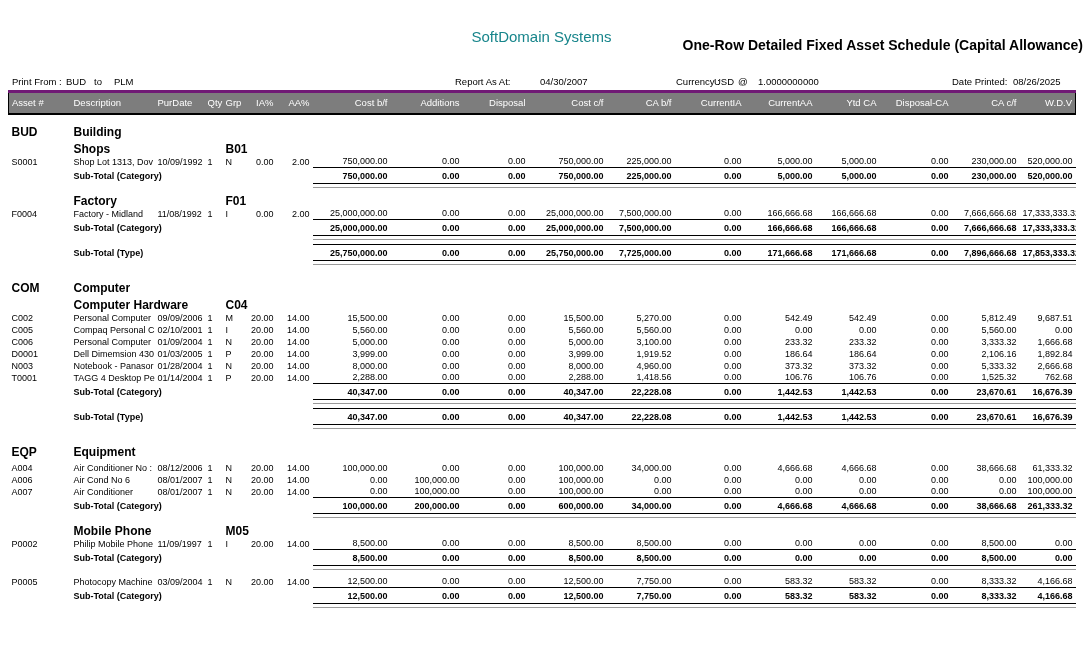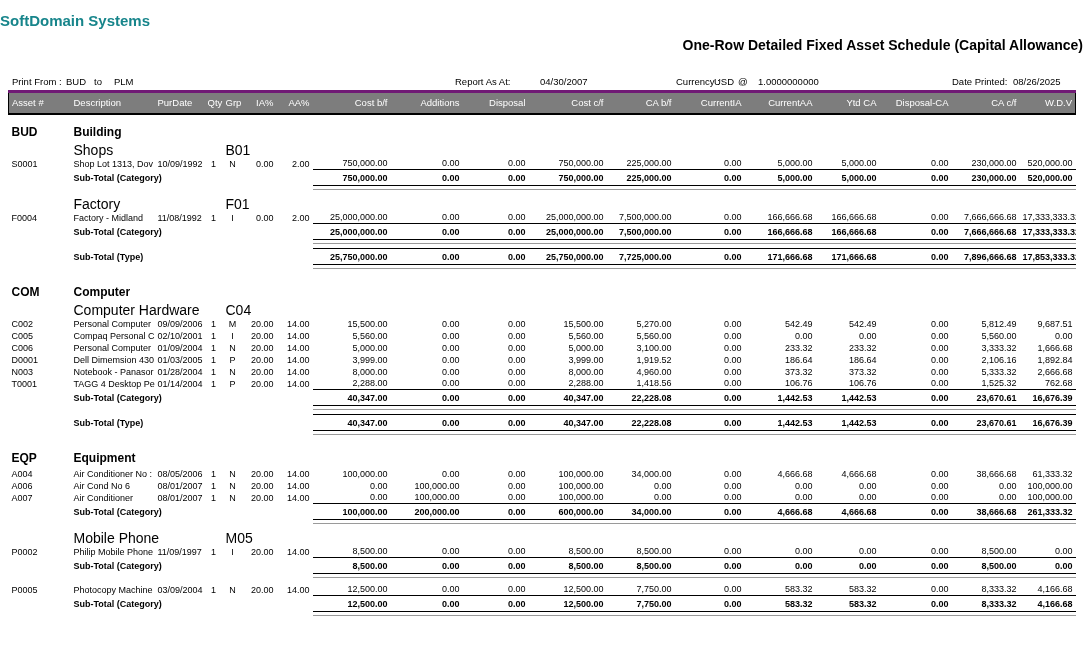--- a/index.html
+++ b/index.html
@@ -1,41 +1,41 @@
 <!DOCTYPE html>
 <html style="--accent: #17858b; --hdr-bg: #7d7d7d;"><head>
 <meta charset="utf-8">
 <style>
   *{box-sizing:border-box;margin:0;padding:0}
   html,body{background:#fff}
   body{width:1083px;height:645px;position:relative;overflow:hidden;
        font-family:"Liberation Sans",sans-serif;color:#000}
-  .company{position:absolute;top:12px;left:0;width:100%;
-           font-size:15px;font-weight:bold;color:var(--accent,#17858b)}
+  .company{position:absolute;top:28px;left:0;width:100%;text-align:center;
+           font-size:15px;font-weight:normal;color:var(--accent,#17858b)}
   .title{position:absolute;top:37px;left:0;width:100%;text-align:right;
          font-size:14px;font-weight:bold;color:#000}
   .meta{position:absolute;top:76px;left:0;width:100%;height:13px;font-size:9.5px}
   .meta span{position:absolute;white-space:nowrap}
   .pf-label{left:12px}.pf-from{left:66px}.pf-tolabel{left:94px}.pf-to{left:114px}
   .raa-label{left:455px}.raa-value{left:540px}
   .cur-label{left:676px}.cur-value{left:714px}.cur-at{left:738px}.cur-rate{left:758px}
   .dp-label{left:952px}.dp-value{left:1013px}
 
   table{position:absolute;top:90px;left:8px;width:1067px;border-collapse:collapse;
         table-layout:fixed;font-size:9px}
   thead th{background:var(--hdr-bg,#7d7d7d);color:#fff;font-weight:normal;font-size:9.5px;
            height:22px;padding:0 3px;border-top:3px solid #701a75;border-bottom:2px solid #000;
            white-space:nowrap;overflow:hidden}
   thead th:first-child{border-left:1px solid #000}
   thead th:last-child{border-right:1px solid #000}
   td{padding:0 3px;white-space:nowrap;overflow:hidden;vertical-align:middle}
-  .a-l{text-align:left}.a-c{text-align:center}.a-r{text-align:right}
+  .a-l{text-align:left}.a-c{text-align:left}.a-r{text-align:right}
   .asset-row td{height:12px}
   .type-row td{height:17px;font-weight:bold;font-size:12px}
-  .cat-row td{height:14px;font-weight:normal;font-size:14px}
+  .cat-row td{height:14px;font-weight:bold;font-size:12px}
   .subtotal-row td{height:16px;font-weight:bold}
   .subtotal-row .num{border-top:1px solid #000;border-bottom:1px solid #000}
   .underline-row td{height:4px;padding:0}
   .underline-row .ul{border-bottom:1px solid #9a9a9a}
   .spacer td{padding:0}
 </style>
 </head>
 <body>
 
 <div class="company">SoftDomain Systems</div>
@@ -417,21 +417,21 @@
       <tr class="type-row">
         <td class="a-l" colspan="1">EQP</td>
         <td class="a-l" colspan="17">Equipment</td>
       </tr>
       <tr class="spacer">
         <td colspan="18" style="height: 1px;"></td>
       </tr>
       <tr class="asset-row">
         <td class="a-l" colspan="1">A004</td>
         <td class="a-l" colspan="1">Air Conditioner No :</td>
-        <td class="a-l" colspan="1">08/05/2006</td>
+        <td class="a-l" colspan="1">08/12/2006</td>
         <td class="a-c" colspan="1">1</td>
         <td class="a-c" colspan="1">N</td>
         <td class="a-r" colspan="1">20.00</td>
         <td class="a-r" colspan="1">14.00</td>
         <td class="a-r" colspan="1">100,000.00</td>
         <td class="a-r" colspan="1">0.00</td>
         <td class="a-r" colspan="1">0.00</td>
         <td class="a-r" colspan="1">100,000.00</td>
         <td class="a-r" colspan="1">34,000.00</td>
         <td class="a-r" colspan="1">0.00</td>

